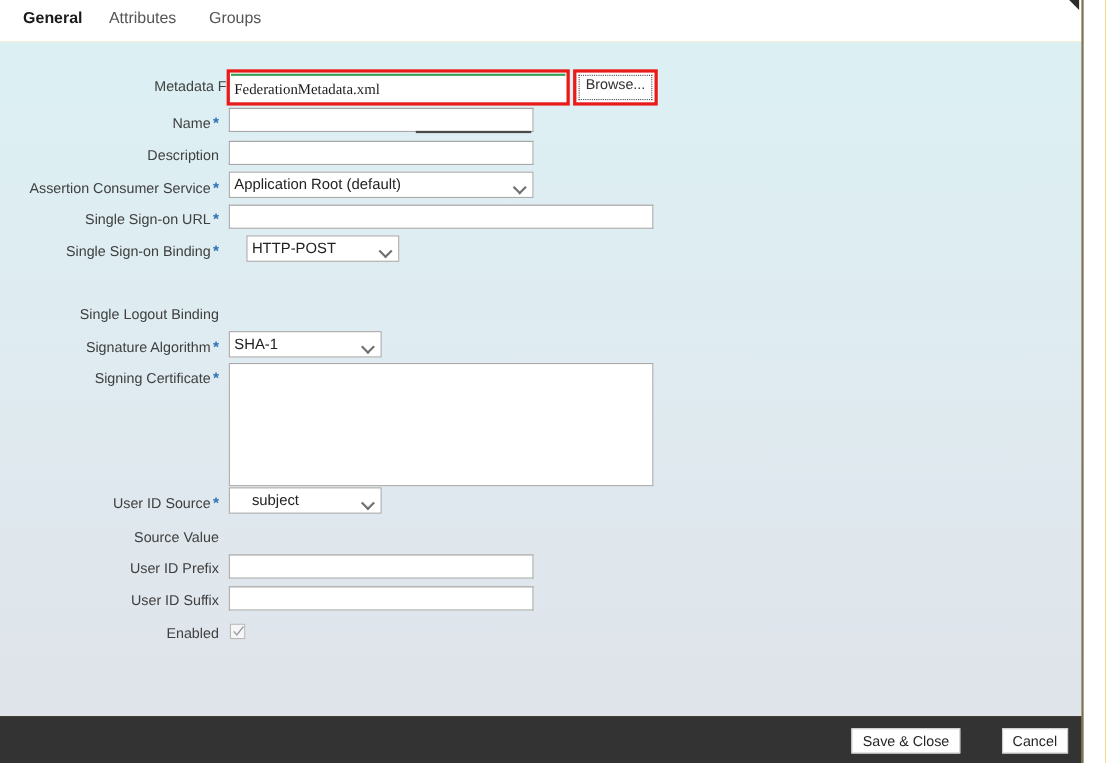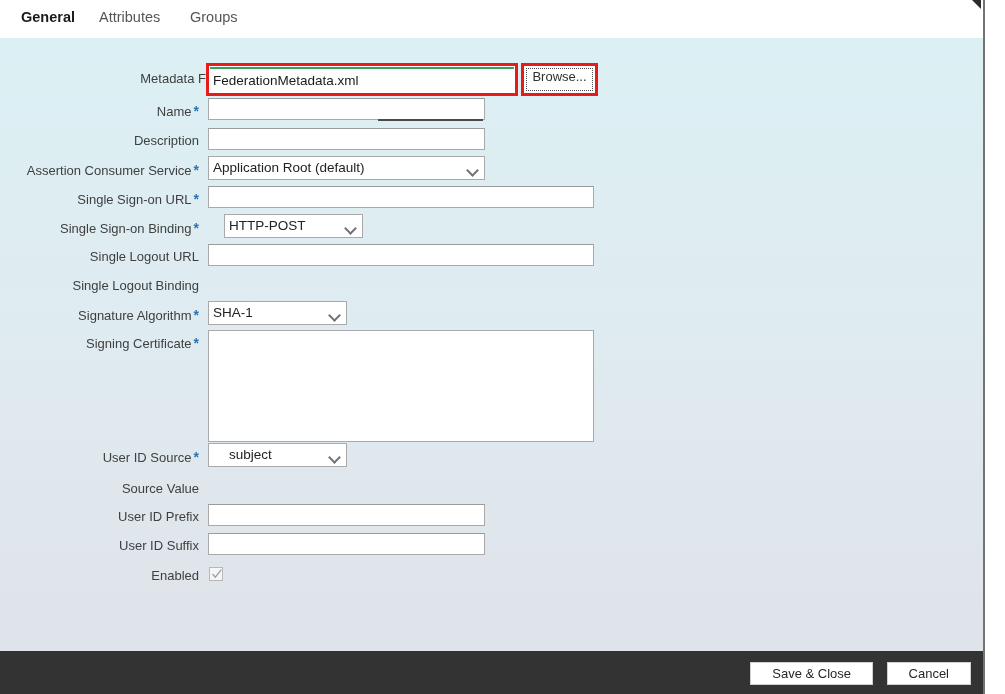--- a/index.html
+++ b/index.html
@@ -160,21 +160,21 @@
   }
   .hl-wrap input {
     position: absolute;
     left: 1px;
     top: 4px;
     width: calc(100% - 4px);
     height: 21px;
     border: none;
     outline: none;
     background: transparent;
-    font-family: Liberation Sans, sans-serif;
+    font-family: Liberation Serif, serif;
     font-size: 13.5px;
     color: #1a1a1a;
     padding: 0 3px;
     box-sizing: border-box;
   }
 
   
   .browse-wrap {
     position: absolute;
     box-sizing: border-box;
@@ -250,21 +250,21 @@
     position: absolute;
     top: 11px;
     height: 23px;
     box-sizing: border-box;
     background: #ffffff;
     border: 1px solid #cfcfcf;
     font-family: "Liberation Sans", sans-serif;
     font-size: 13px;
     color: #262626;
     cursor: pointer;
-    padding: 0 21px;
+    padding: 0 9px;
     line-height: 20px;
   }
   .btn-save   { right: 130px; }
   .btn-cancel { right: 32px;  }
 </style>
 </head>
 <body>
 
 <div class="app">
 
@@ -333,26 +333,20 @@
     <div class="row" style="top:176px;">
       <div class="lbl" style="top:5px;">
         <span>Single Sign-on Binding</span><span class="req">*</span>
       </div>
       <div class="sel" style="left:224px; top:0px; width:139px;">
         <span class="cv">HTTP-POST</span>
         <span class="arrow"></span>
       </div>
     </div>
 
-    <div class="row" style="top:206px;">
-      <div class="lbl" style="top:4px;">
-        <span>Single Logout URL</span>
-      </div>
-      <input class="tin" type="text" style="left: 208px; top: 0px; width: 386px;" value="">
-    </div>
 
     <div class="row" style="top:234px;">
       <div class="lbl" style="top:5px;">
         <span>Single Logout Binding</span>
       </div>
     </div>
 
     <div class="row" style="top:263px;">
       <div class="lbl" style="top:5px;">
         <span>Signature Algorithm</span><span class="req">*</span>

